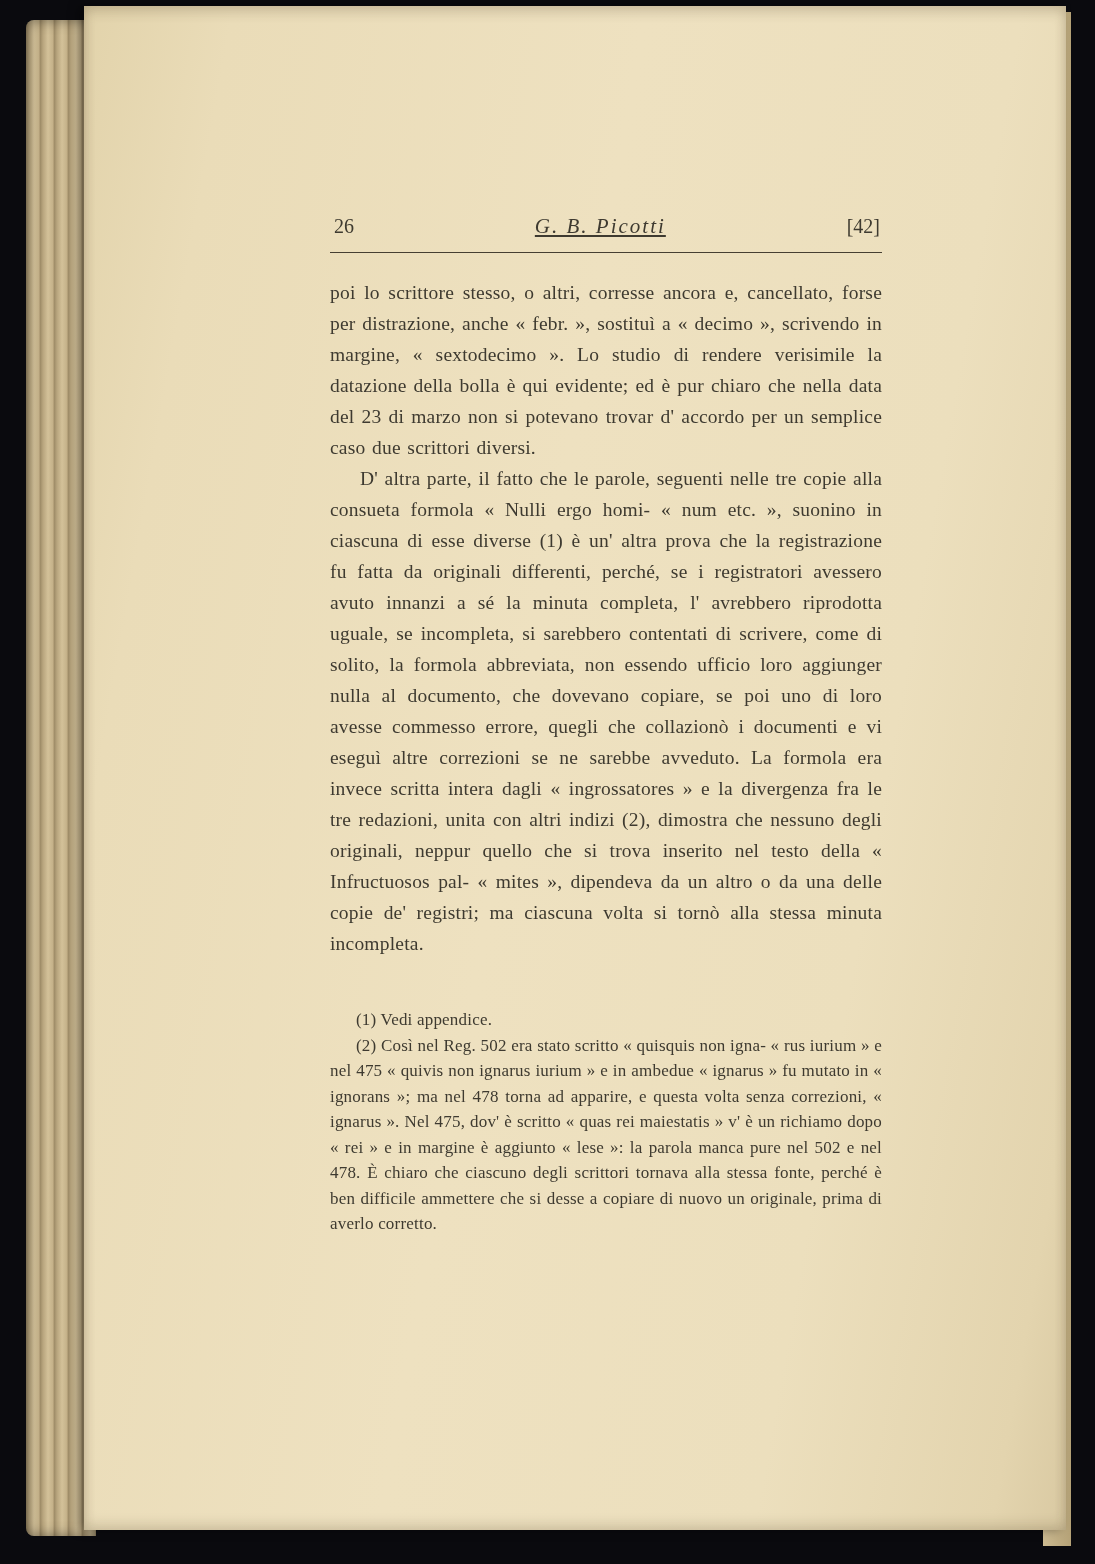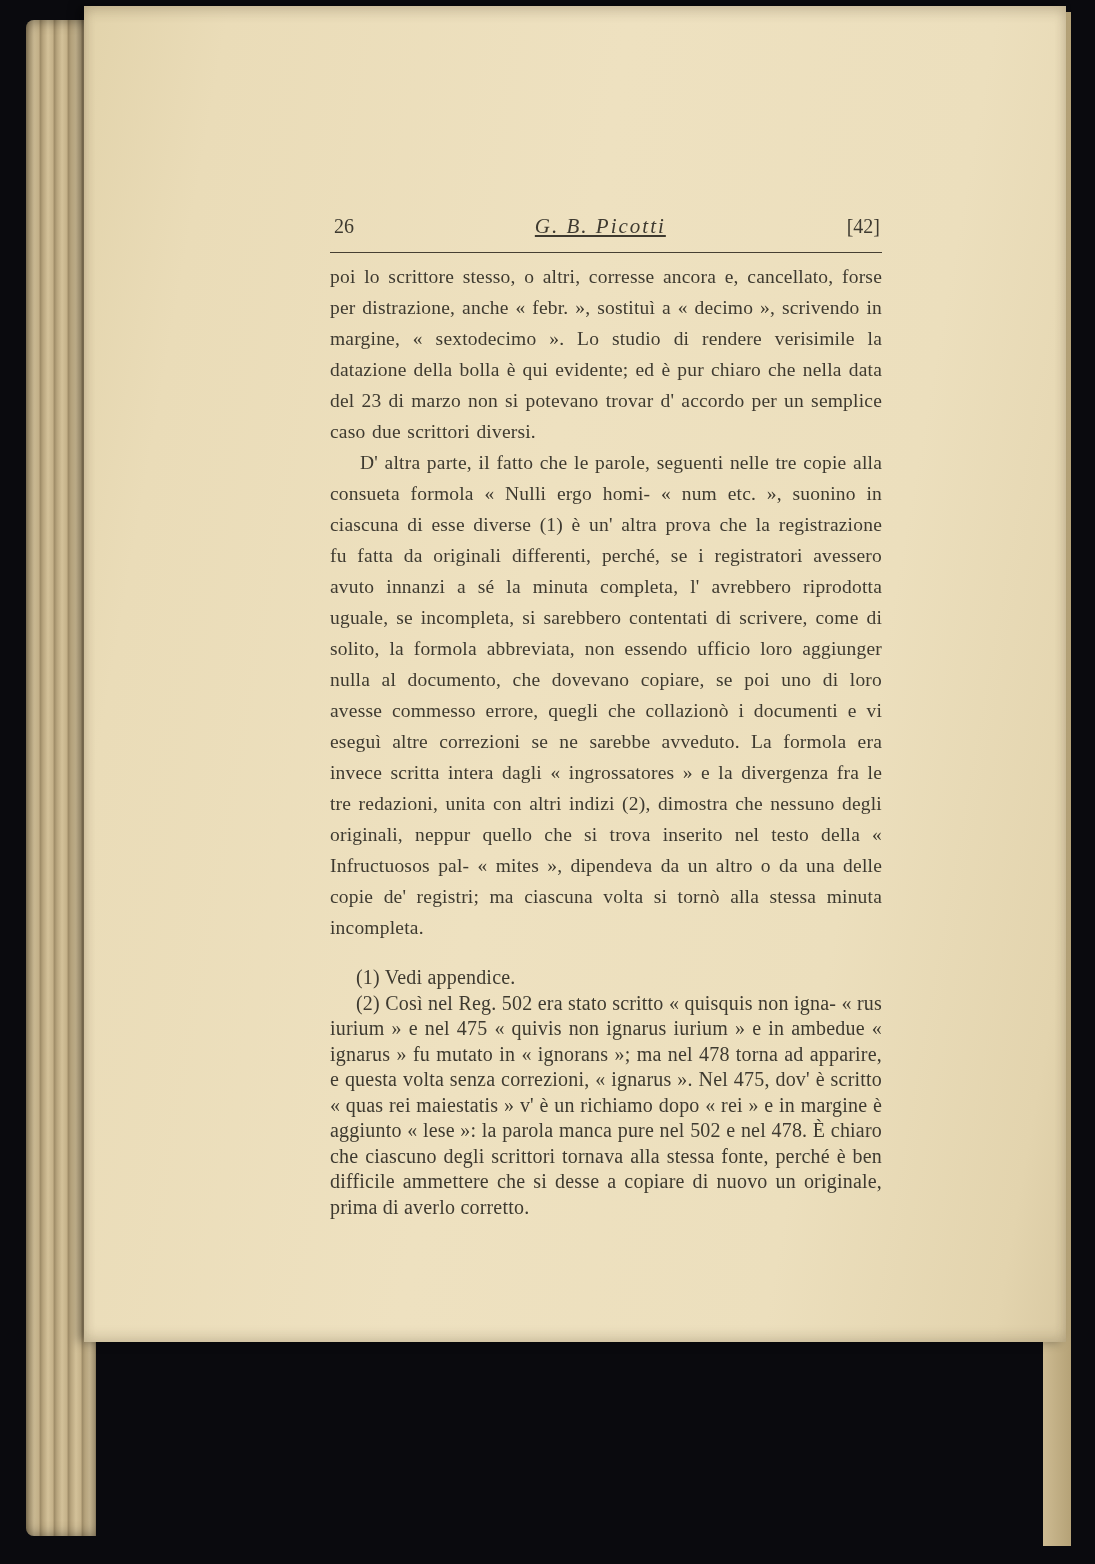--- a/index.html
+++ b/index.html
@@ -43,21 +43,21 @@
     width: 28px;
     height: 1534px;
     background: linear-gradient(90deg, #cdbb92, #b5a277);
   }
   
   .page {
     position: absolute;
     left: 84px;
     top: 6px;
     width: 982px;
-    height: 1336px;
+    height: 1524px;
     background:
       linear-gradient(100deg,
         #e2d3ab 0%,
         #eadcb8 12%,
         #eee1c0 45%,
         #ecdfbd 75%,
         #e3d4ae 94%,
         #d9c9a2 100%);
     box-shadow:
       -6px 0 10px rgba(0,0,0,0.35),
@@ -84,36 +84,36 @@
     font-size: 21px;
     text-decoration: underline;
   }
   .header-rule {
     margin-top: 13px;
     border: none;
     border-top: 1.6px solid #463f32;
     width: 100%;
   }
   .body-text {
-    margin-top: 8px;
+    margin-top: 24px;
     font-size: 19.5px;
     line-height: 31px;
     text-align: justify;
     letter-spacing: 0.2px;
     word-spacing: 1.5px;
   }
   .body-text p {
     margin: 0;
   }
   .body-text p.indented {
     text-indent: 30px;
   }
   .footnotes {
-    margin-top: 22px;
-    font-size: 20px;
+    margin-top: 48px;
+    font-size: 17px;
     line-height: 25.5px;
     text-align: justify;
     letter-spacing: 0.2px;
   }
   .footnotes p {
     margin: 0;
     text-indent: 26px;
   }
 </style>
 </head>

